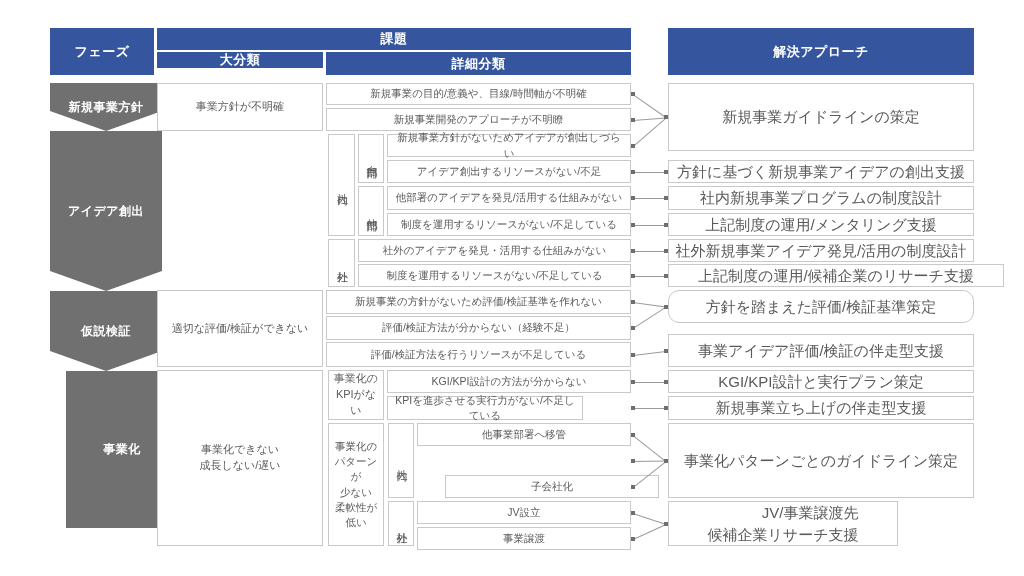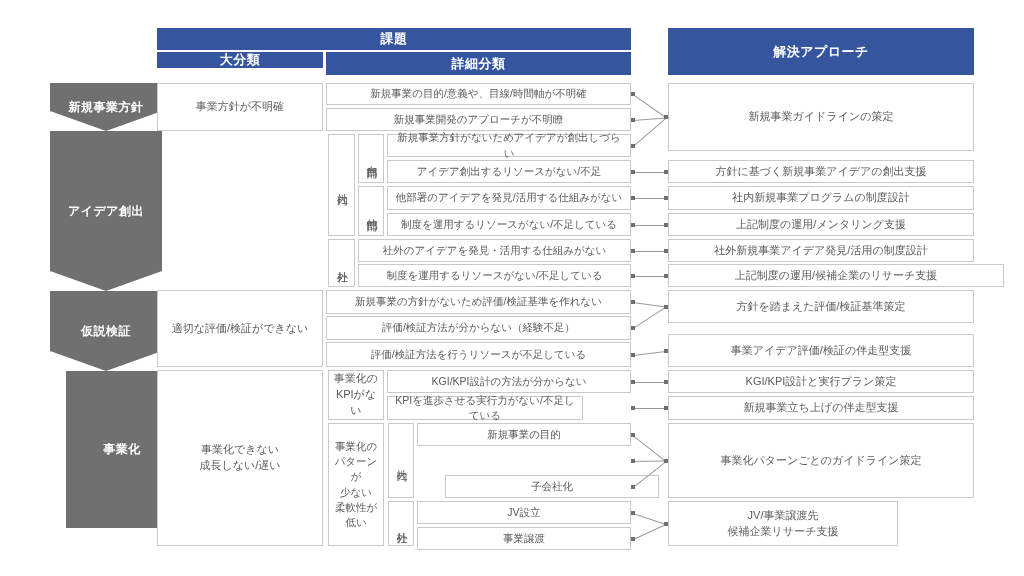--- a/index.html
+++ b/index.html
@@ -20,32 +20,33 @@
   .notch.bot{border-top:20px solid #fff;border-left-color:transparent;
              border-right-color:transparent;}
 
   .cell{position:absolute;border:1px solid #c9c9c9;background:#ffffff;
         box-sizing:border-box;display:flex;align-items:center;
         justify-content:center;text-align:center;color:#5a5a5a;
         font-size:11px;line-height:1.45;padding:1px 4px;}
   .cell.vert{writing-mode:vertical-rl;text-orientation:upright;
              letter-spacing:1px;padding:2px 0;}
   .cell.detail{font-size:10.5px;}
-  .cell.sol{font-size:11px;}
+  .cell.sol{font-size:15px;}
   .cell.big{font-size:11px;}
 
   .ln{position:absolute;background:#9a9a9a;height:1px;transform-origin:0 0;}
   .dot{position:absolute;width:4px;height:4px;background:#6e6e6e;
        margin-left:-2px;margin-top:-2px;}
 </style>
 </head>
 <body>
 
 <div id="root">
 
+  <div class="hdr" style="left:50px;top:28px;width:104px;height:47px;">フェーズ</div>
 
   <div class="hdr" style="left:157px;top:28px;width:474px;height:22px;">課題</div>
 
   <div class="hdr" style="left:157px;top:52px;width:166px;height:16px;">大分類</div>
 
   <div class="hdr" style="left:326px;top:52px;width:305px;height:23px;">詳細分類</div>
 
   <div class="hdr" style="left:668px;top:28px;width:306px;height:47px;">解決アプローチ</div>
 
   <div class="phase" style="left:50px;top:83px;width:112px;height:48px;">新規事業方針</div>
@@ -97,41 +98,41 @@
   <div class="cell detail" style="left:358px;top:239px;width:273px;height:23px;">社外のアイデアを発見・活用する仕組みがない</div>
   <div class="cell detail" style="left:358px;top:264px;width:273px;height:23px;">制度を運用するリソースがない/不足している</div>
 
   <div class="cell detail" style="left:326px;top:290px;width:305px;height:24px;">新規事業の方針がないため評価/検証基準を作れない</div>
   <div class="cell detail" style="left:326px;top:316px;width:305px;height:24px;">評価/検証方法が分からない（経験不足）</div>
   <div class="cell detail" style="left:326px;top:342px;width:305px;height:25px;">評価/検証方法を行うリソースが不足している</div>
 
   <div class="cell detail" style="left:387px;top:370px;width:244px;height:23px;">KGI/KPI設計の方法が分からない</div>
   <div class="cell detail" style="left:387px;top:396px;width:196px;height:24px;">KPIを進歩させる実行力がない/不足している</div>
 
-  <div class="cell detail" style="left:417px;top:423px;width:214px;height:23px;">新規事業の目的</div>
+  <div class="cell detail" style="left:417px;top:423px;width:214px;height:23px;">他事業部署へ移管</div>
   <div class="cell detail" style="left:417px;top:475px;width:214px;height:23px;margin-left:28px;">子会社化</div>
 
   <div class="cell detail" style="left:417px;top:501px;width:214px;height:23px;">JV設立</div>
   <div class="cell detail" style="left:417px;top:527px;width:214px;height:23px;">事業譲渡</div>
 
   <div class="cell sol" style="left:668px;top:83px;width:306px;height:68px;">新規事業ガイドラインの策定</div>
   <div class="cell sol" style="left:668px;top:160px;width:306px;height:23px;">方針に基づく新規事業アイデアの創出支援</div>
   <div class="cell sol" style="left:668px;top:186px;width:306px;height:24px;">社内新規事業プログラムの制度設計</div>
   <div class="cell sol" style="left:668px;top:213px;width:306px;height:23px;">上記制度の運用/メンタリング支援</div>
   <div class="cell sol" style="left:668px;top:239px;width:306px;height:23px;">社外新規事業アイデア発見/活用の制度設計</div>
   <div class="cell sol" style="left:668px;top:264px;width:336px;height:23px;">上記制度の運用/候補企業のリサーチ支援</div>
 
-  <div class="cell sol" style="left:668px;top:290px;width:306px;height:33px;">方針を踏まえた評価/検証基準策定</div>
+  <div class="cell sol" style="left:668px;top:290px;width:306px;height:33px;border-radius:11px;">方針を踏まえた評価/検証基準策定</div>
   <div class="cell sol" style="left:668px;top:334px;width:306px;height:33px;">事業アイデア評価/検証の伴走型支援</div>
 
   <div class="cell sol" style="left:668px;top:370px;width:306px;height:23px;">KGI/KPI設計と実行プラン策定</div>
   <div class="cell sol" style="left:668px;top:396px;width:306px;height:24px;">新規事業立ち上げの伴走型支援</div>
 
   <div class="cell sol" style="left:668px;top:423px;width:306px;height:75px;">事業化パターンごとのガイドライン策定</div>
-  <div class="cell sol" style="left:668px;top:501px;width:230px;height:45px;white-space:pre-line;">JV/事業譲渡先
+  <div class="cell sol" style="left:668px;top:501px;width:230px;height:45px;white-space:pre-line;text-align:right;">JV/事業譲渡先
 候補企業リサーチ支援</div>
 
 <div class="ln" style="left: 633px; top: 94px; width: 40.2244px; background: rgb(154, 154, 154); transform: rotate(34.8753deg);"></div>
     <div class="dot" style="left: 633px; top: 94px;"></div>
     <div class="ln" style="left: 633px; top: 119.5px; width: 33.0946px; background: rgb(154, 154, 154); transform: rotate(-4.33231deg);"></div>
     <div class="dot" style="left: 633px; top: 119.5px;"></div>
     <div class="ln" style="left: 633px; top: 145.5px; width: 43.6033px; background: rgb(154, 154, 154); transform: rotate(-40.8151deg);"></div>
     <div class="dot" style="left: 633px; top: 145.5px;"></div>
     <div class="dot" style="left: 666px; top: 117px;"></div>
     <div class="ln" style="left: 633px; top: 171.5px; width: 33px; background: rgb(154, 154, 154); transform: rotate(0deg);"></div>

